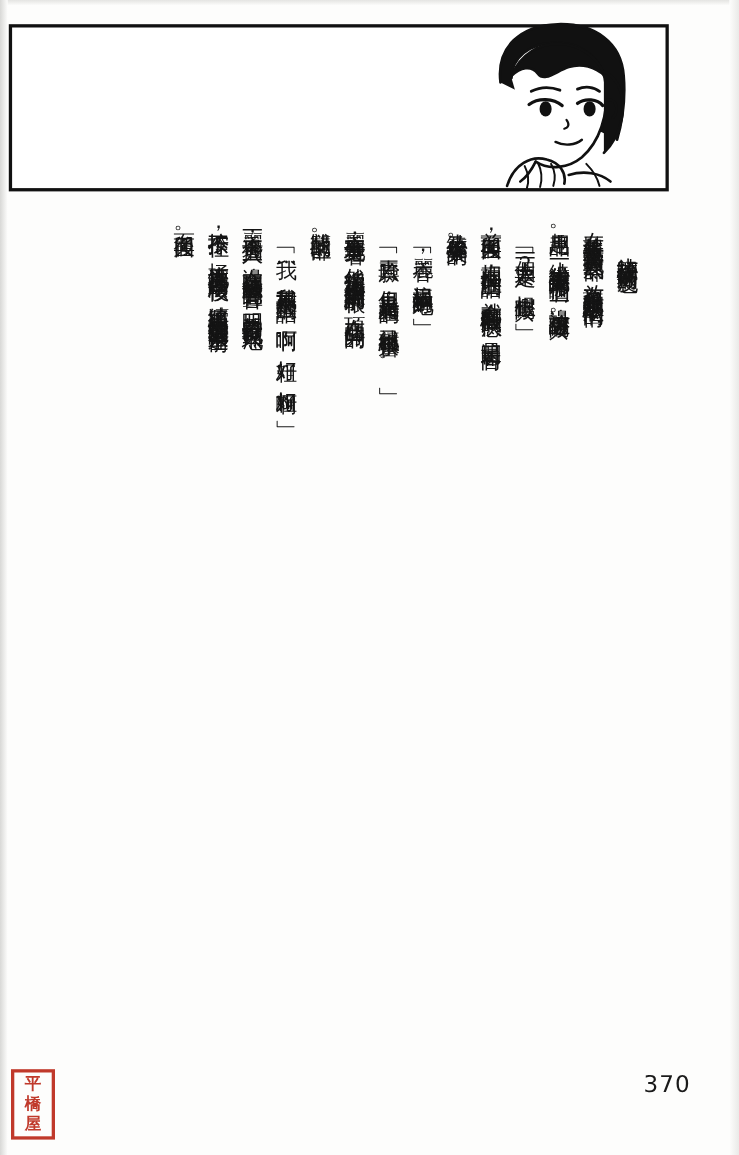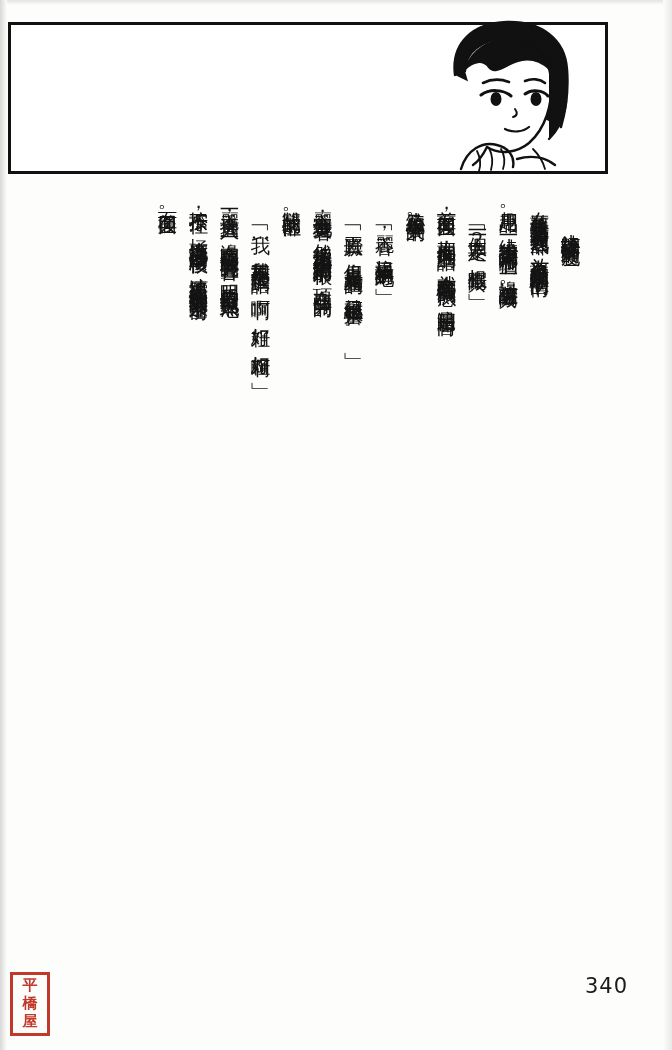--- a/index.html
+++ b/index.html
@@ -191,21 +191,21 @@
     <div class="vline indent1">「麗香，這根最粗的好吧？」</div>
     <div class="vline indent1">「真丟臉…但是光是看見粗的，就已經很興奮了…。」</div>
     <div class="vline">麗香害羞地笑著，然後把宛如小孩子手臂粗細的那根，頂在自己分開的</div>
     <div class="vline">雙腿的部位。</div>
     <div class="vline indent1">「我…我如果不是這根的話…啊啊…好粗…好粗啊…」</div>
     <div class="vline">麗香一邊插入，一邊在房間裡發出響亮的聲音。明日香的身體也火熱地</div>
     <div class="vline">按捺不住，極度地逗弄自己的陰核後，連續將男人肉棒造形的假陽具塞進前</div>
     <div class="vline">面與後面。</div>
   </div>
 
-  <div class="page-number">340</div>
+  <div class="page-number">370</div>
 
   <div class="stamp">
     <span>平</span>
     <span>橋</span>
     <span>屋</span>
   </div>
 
 </div>
 
 </body></html>

